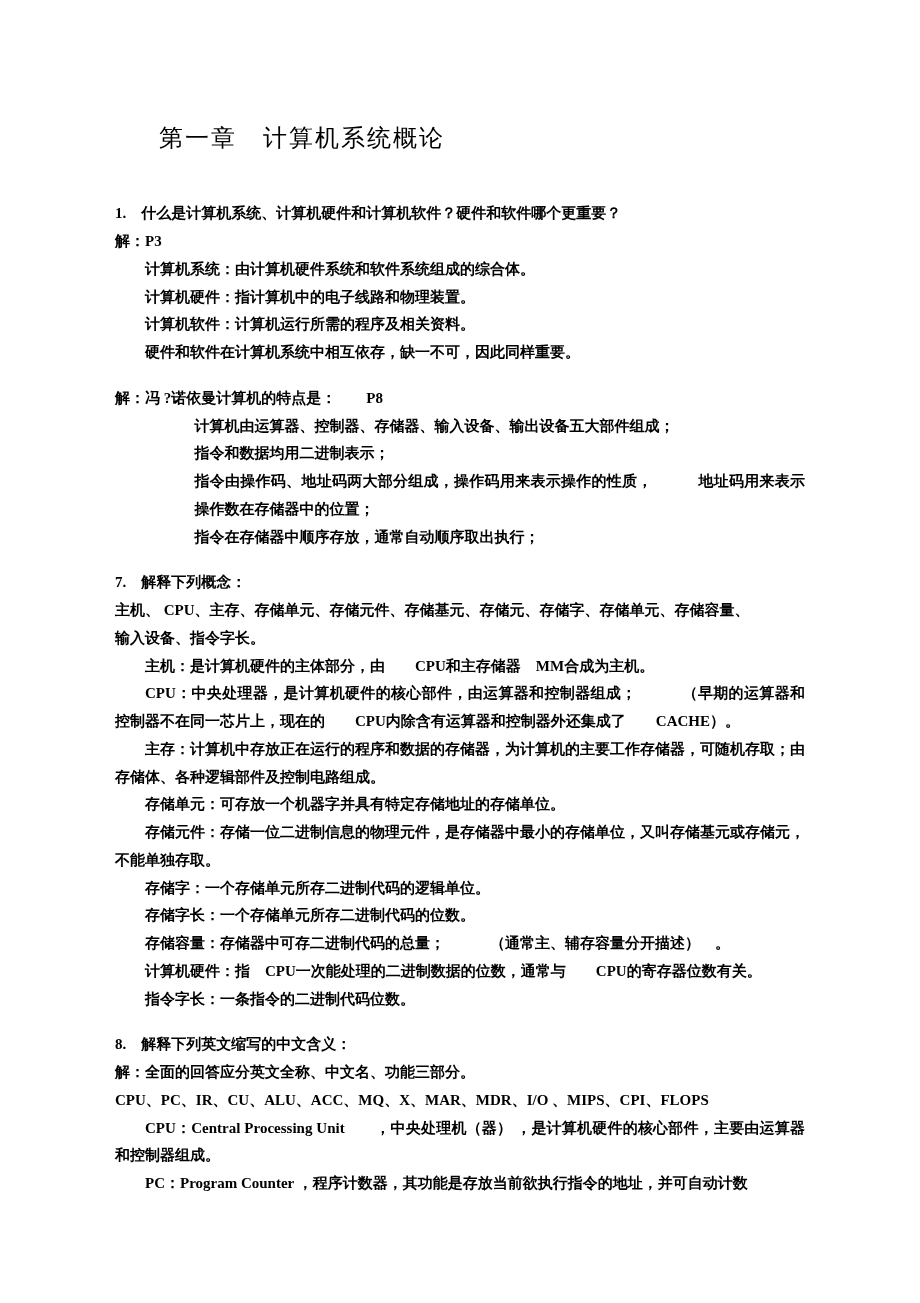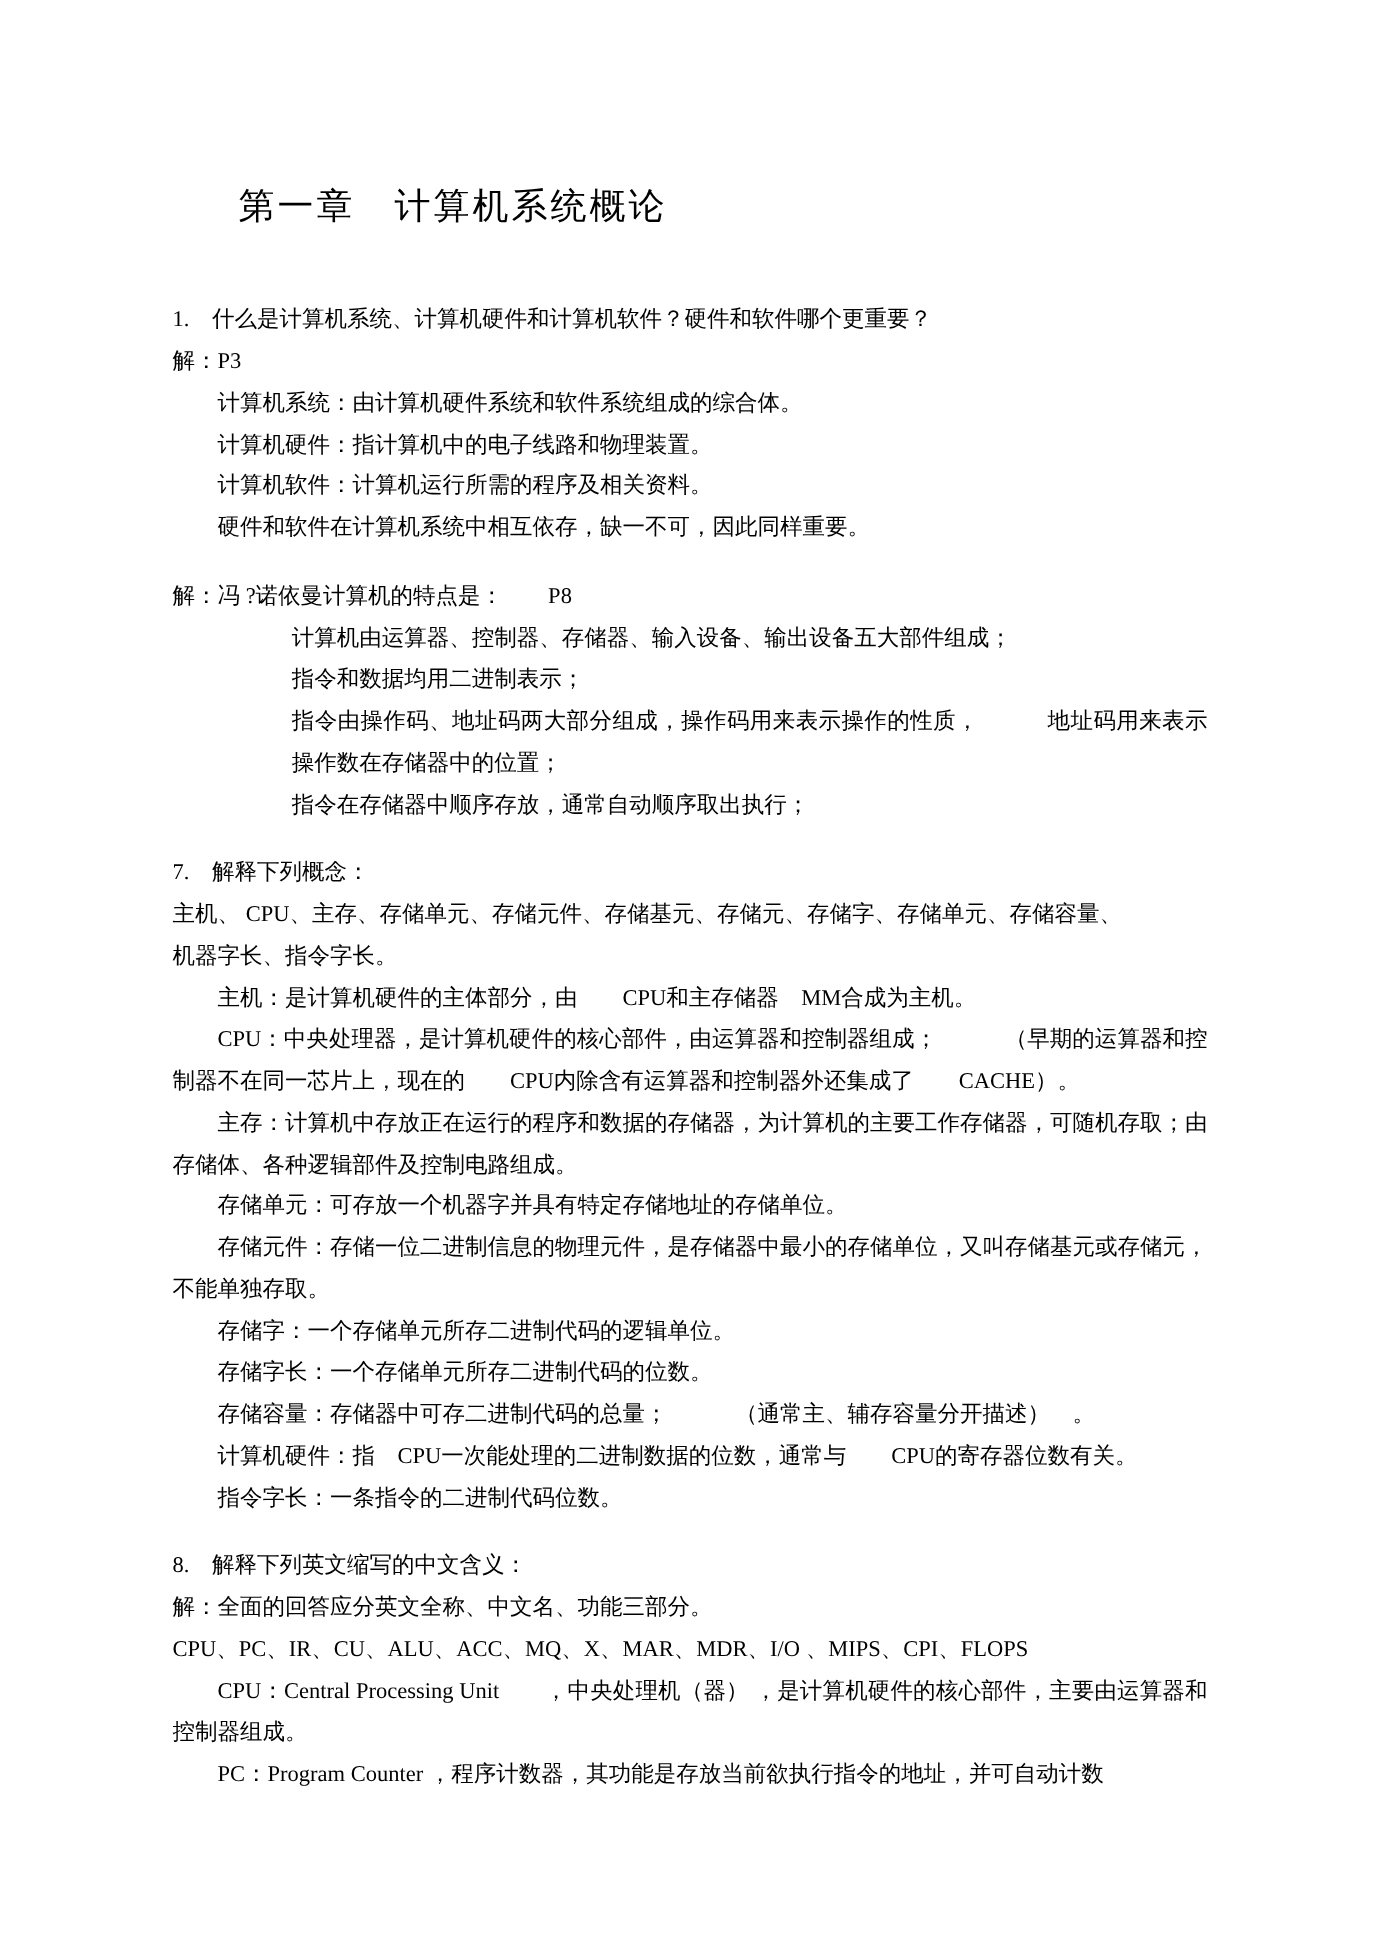--- a/index.html
+++ b/index.html
@@ -16,20 +16,21 @@
     .chapter-title {
       font-size: 24px;
       font-weight: normal;
       margin-left: 44px;
       margin-bottom: 40px;
       letter-spacing: 2px;
     }
     .para {
       margin: 0;
       text-align: justify;
+      font-weight: bold;
     }
     .indent {
       text-indent: 2em;
     }
     .section {
       margin-bottom: 18px;
     }
     .list-item {
       padding-left: 5.3em;
       text-align: justify;
@@ -53,21 +54,21 @@
   <p class="para">解：冯 ?诺依曼计算机的特点是：　　P8</p>
   <p class="para list-item">计算机由运算器、控制器、存储器、输入设备、输出设备五大部件组成；</p>
   <p class="para list-item">指令和数据均用二进制表示；</p>
   <p class="para list-item">指令由操作码、地址码两大部分组成，操作码用来表示操作的性质，　　　地址码用来表示操作数在存储器中的位置；</p>
   <p class="para list-item">指令在存储器中顺序存放，通常自动顺序取出执行；</p>
 </div>
 
 <div class="section">
   <p class="para">7.　解释下列概念：</p>
   <p class="para">主机、 CPU、主存、存储单元、存储元件、存储基元、存储元、存储字、存储单元、存储容量、</p>
-  <p class="para">机器字长、指令字长。</p>
+  <p class="para">输入设备、指令字长。</p>
   <p class="para indent">主机：是计算机硬件的主体部分，由　　CPU和主存储器　MM合成为主机。</p>
   <p class="para indent">CPU：中央处理器，是计算机硬件的核心部件，由运算器和控制器组成；　　　（早期的运算器和控制器不在同一芯片上，现在的　　CPU内除含有运算器和控制器外还集成了　　CACHE）。</p>
   <p class="para indent">主存：计算机中存放正在运行的程序和数据的存储器，为计算机的主要工作存储器，可随机存取；由存储体、各种逻辑部件及控制电路组成。</p>
   <p class="para indent">存储单元：可存放一个机器字并具有特定存储地址的存储单位。</p>
   <p class="para indent">存储元件：存储一位二进制信息的物理元件，是存储器中最小的存储单位，又叫存储基元或存储元，不能单独存取。</p>
   <p class="para indent">存储字：一个存储单元所存二进制代码的逻辑单位。</p>
   <p class="para indent">存储字长：一个存储单元所存二进制代码的位数。</p>
   <p class="para indent">存储容量：存储器中可存二进制代码的总量；　　　（通常主、辅存容量分开描述）　。</p>
   <p class="para indent">计算机硬件：指　CPU一次能处理的二进制数据的位数，通常与　　CPU的寄存器位数有关。</p>
   <p class="para indent">指令字长：一条指令的二进制代码位数。</p>

